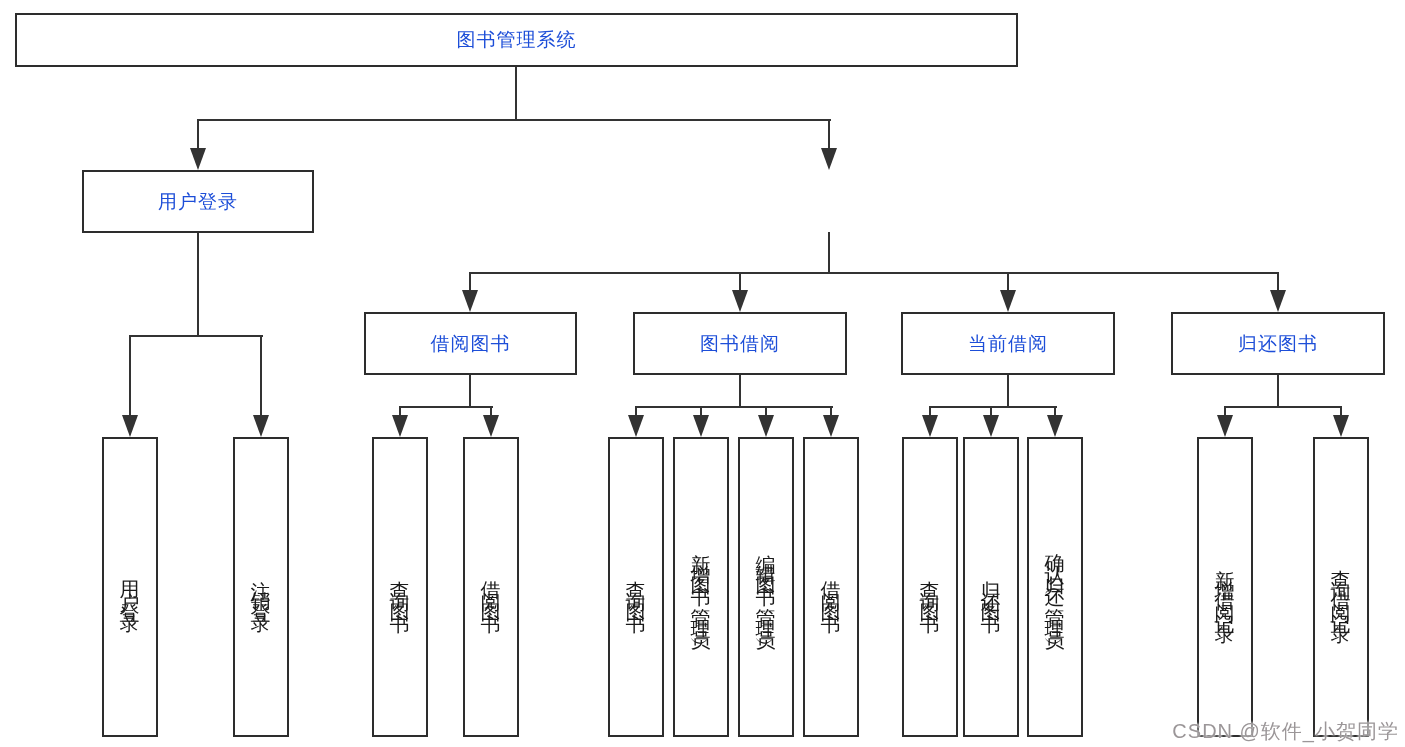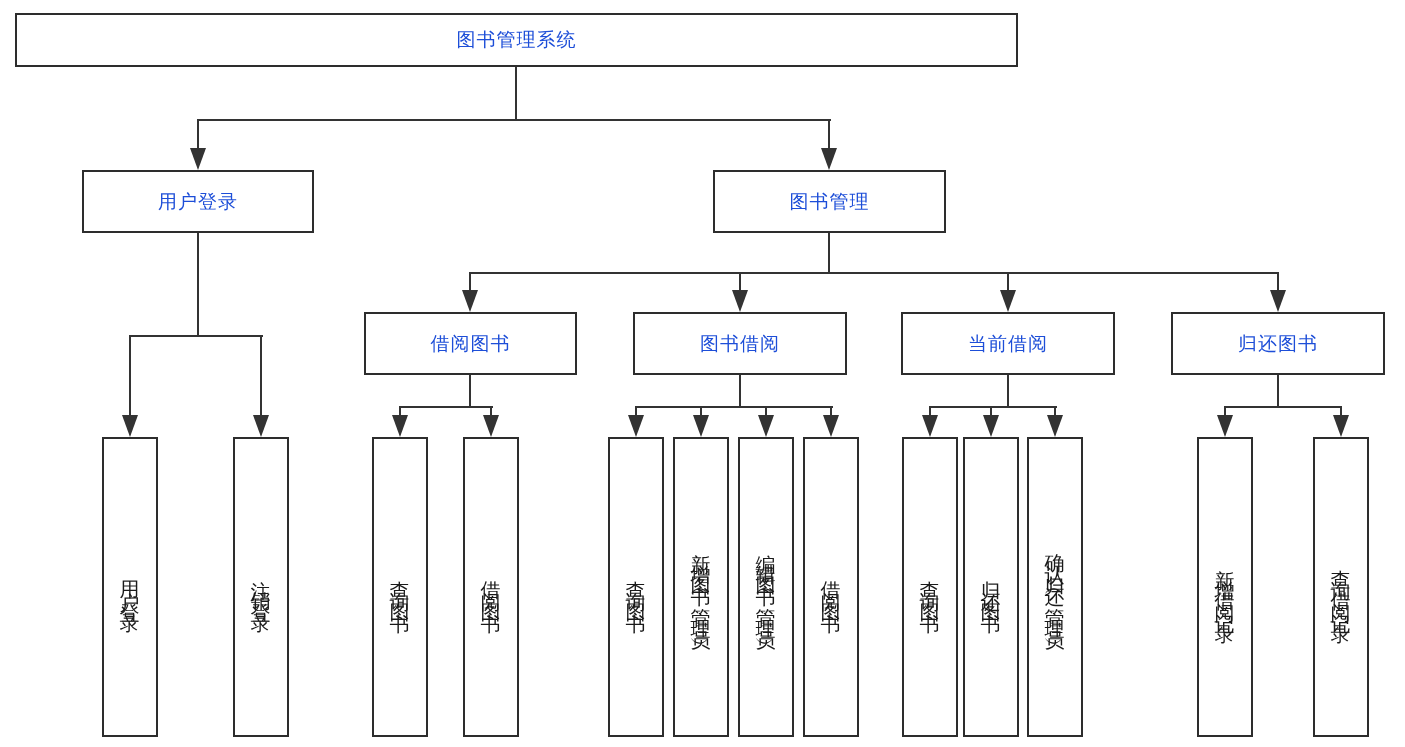--- a/index.html
+++ b/index.html
@@ -74,21 +74,20 @@
   <div class="box" style="left:15px; top:13px; width:1003px; height:54px;">图书管理系统</div>
 
   <div class="line" style="left:515px; top:67px; width:2px; height:54px;"></div>
   <div class="line" style="left:197px; top:119px; width:634px; height:2px;"></div>
   <div class="line" style="left:197px; top:119px; width:2px; height:32px;"></div>
   <div class="arrow" style="left:190px; top:148px;"></div>
   <div class="line" style="left:828px; top:119px; width:2px; height:32px;"></div>
   <div class="arrow" style="left:821px; top:148px;"></div>
 
   <div class="box" style="left:82px; top:170px; width:232px; height:63px;">用户登录</div>
-  <div class="box" style="left:713px; top:170px; width:233px; height:63px;">图书管理</div>
 
   <div class="line" style="left:197px; top:232px; width:2px; height:105px;"></div>
   <div class="line" style="left:129px; top:335px; width:134px; height:2px;"></div>
   <div class="line" style="left:129px; top:335px; width:2px; height:83px;"></div>
   <div class="arrow" style="left:122px; top:415px;"></div>
   <div class="line" style="left:260px; top:335px; width:2px; height:83px;"></div>
   <div class="arrow" style="left:253px; top:415px;"></div>
 
   <div class="line" style="left:828px; top:232px; width:2px; height:42px;"></div>
   <div class="line" style="left:469px; top:272px; width:810px; height:2px;"></div>
@@ -177,14 +176,15 @@
     <span>确认归还（管理员）</span>
   </div>
 
   <div class="vbox" style="left:1197px;">
     <span>新增借阅记录</span>
   </div>
   <div class="vbox" style="left:1313px;">
     <span>查询借阅记录</span>
   </div>
 
+  <div class="watermark">CSDN @软件_小贺同学</div>
 
 </div>
 
 </body></html>

